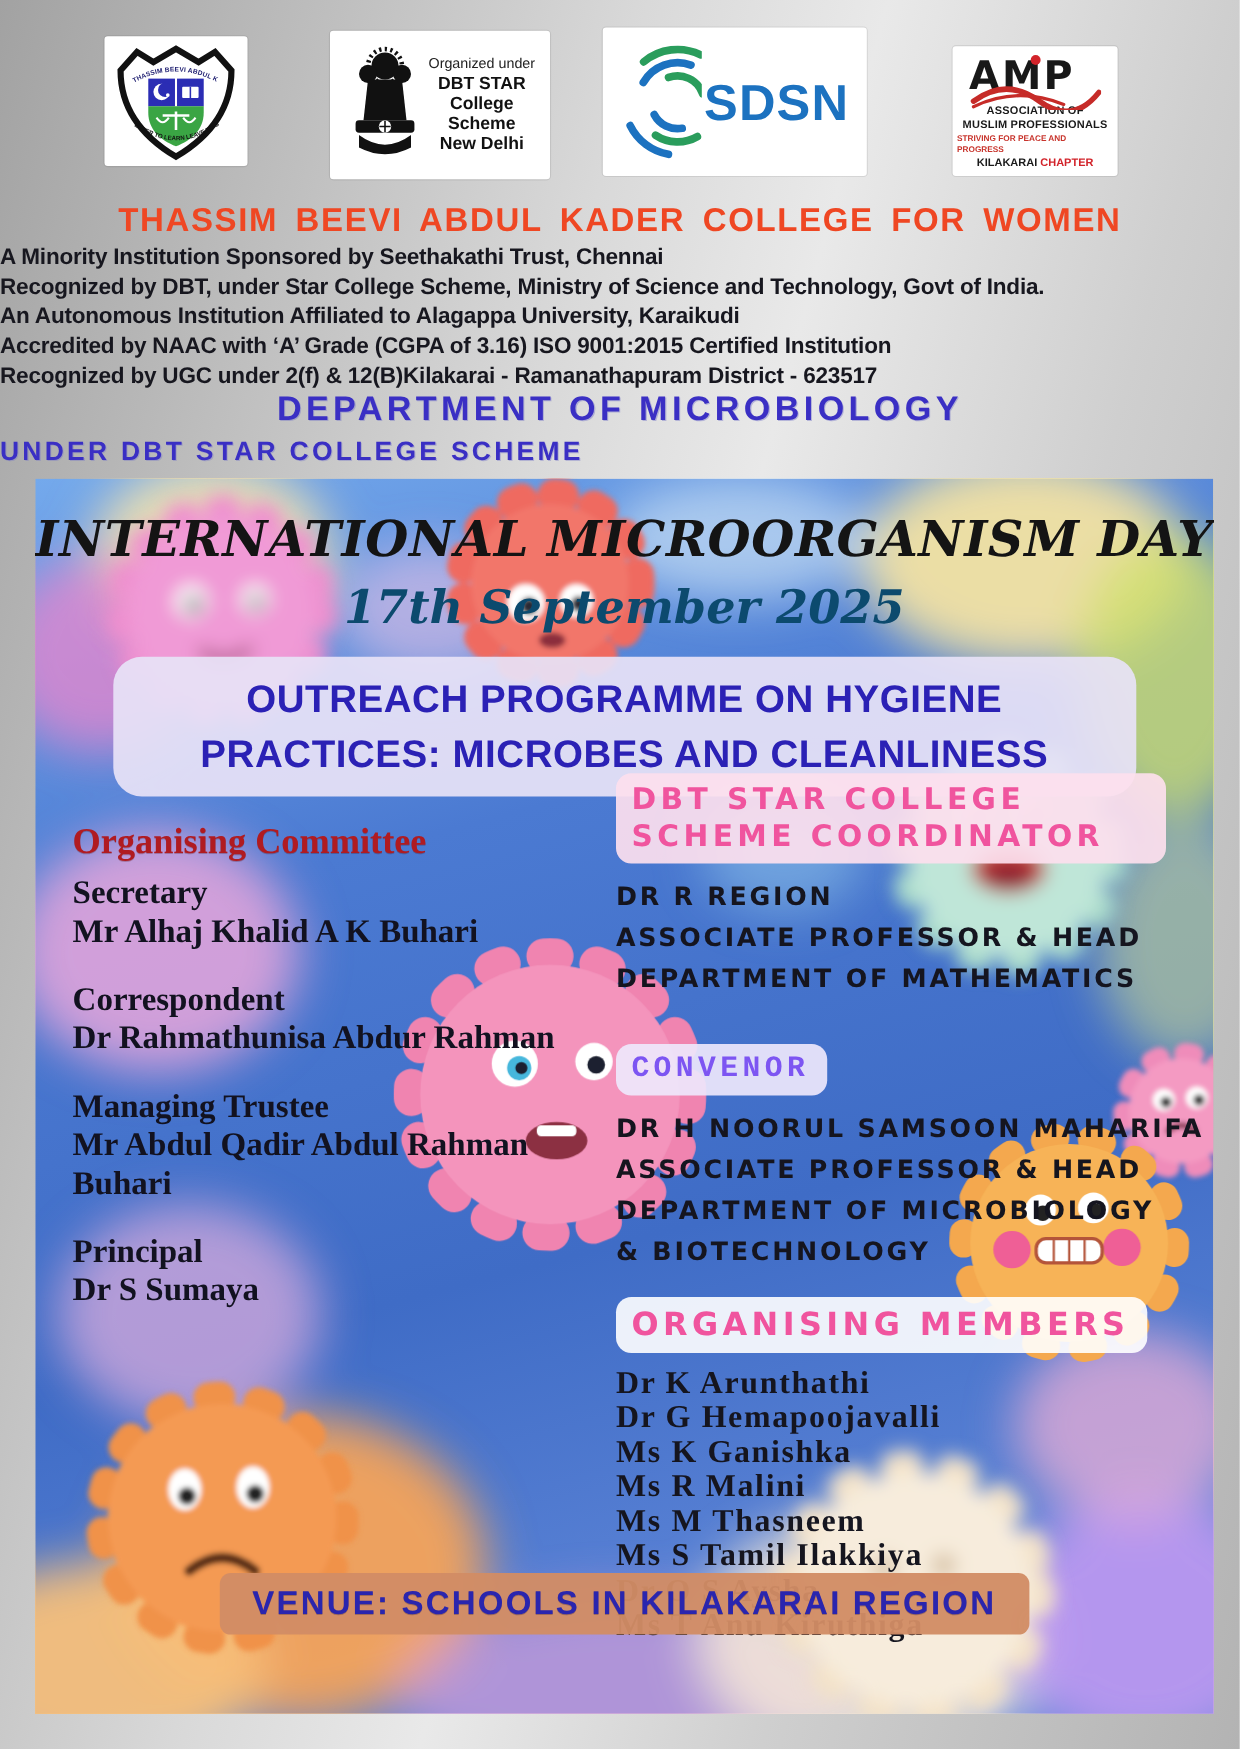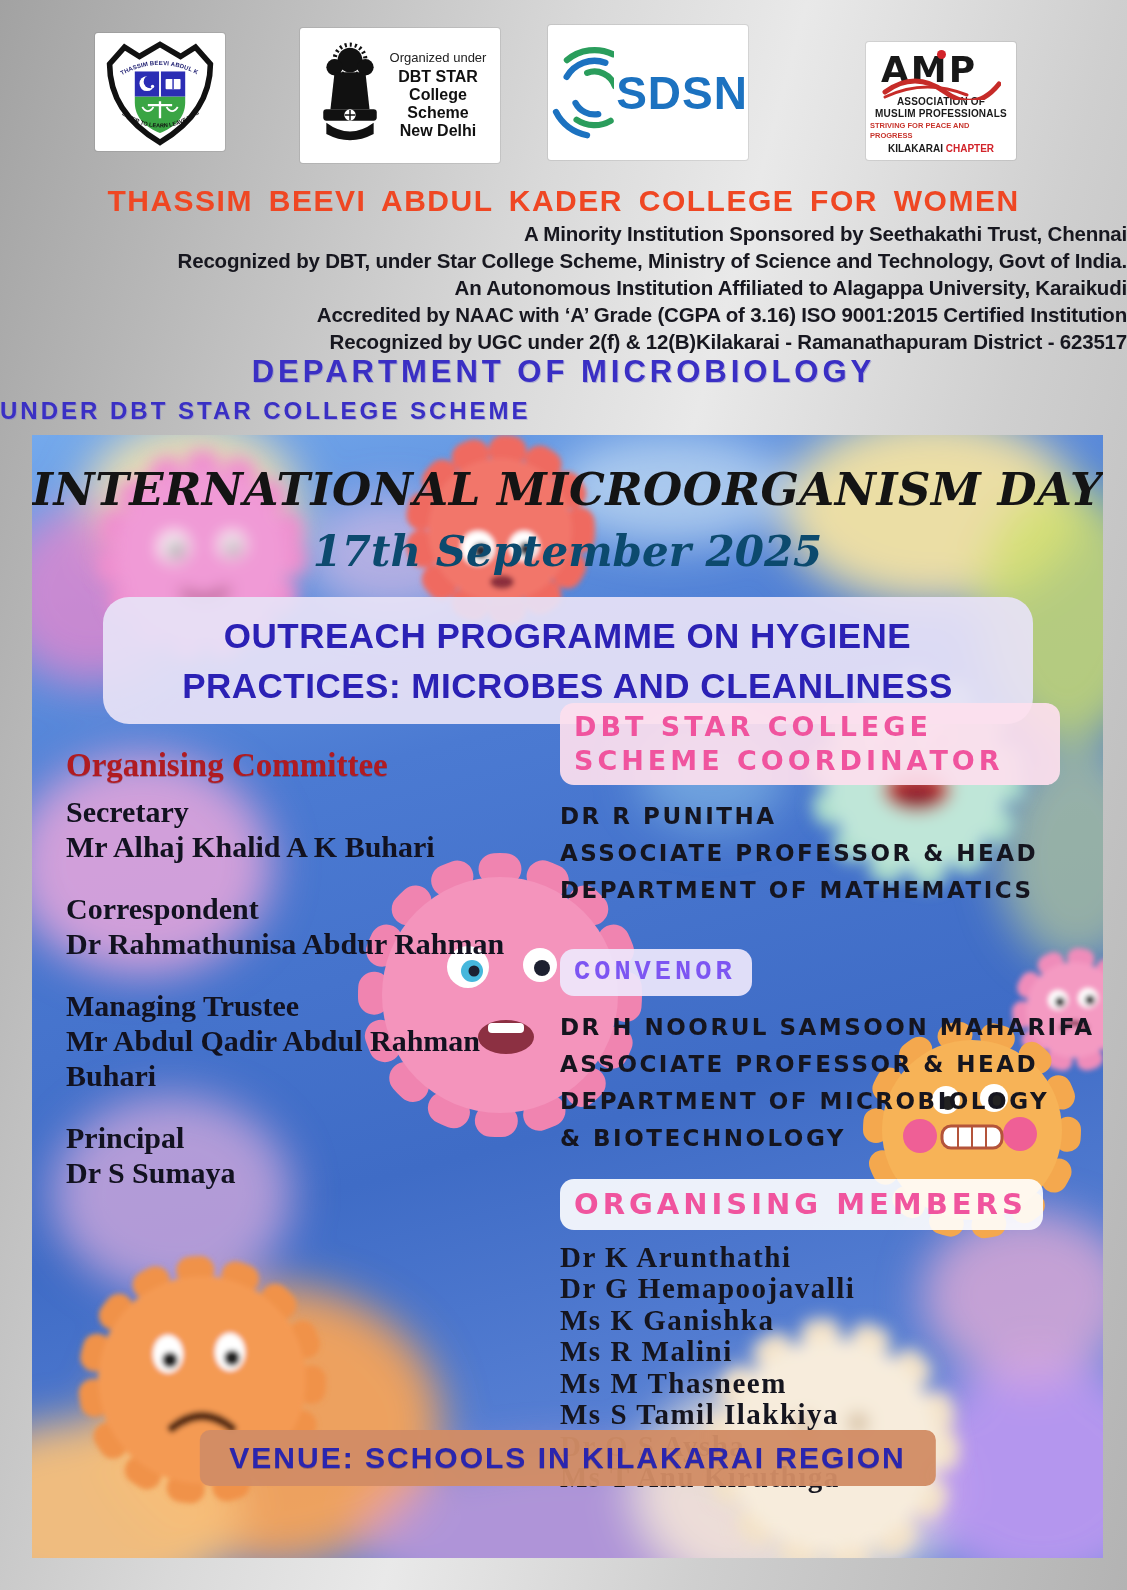--- a/index.html
+++ b/index.html
@@ -8,21 +8,21 @@
     font-family:"Liberation Sans", sans-serif;
     background:linear-gradient(105deg,#a2a2a2 0%,#d9d9d9 38%,#e9e9e9 52%,#cfcfcf 72%,#b3b3b3 100%);
     position:relative; overflow:hidden;
   }
   
   .logo-box { position:absolute; background:#fff; border-radius:3px; overflow:hidden;
               display:flex; align-items:center; justify-content:center;
               box-shadow:0 0 0 1px rgba(0,0,0,.08); }
   #logo-college { left:95px; top:33px; width:130px; height:118px; }
   #logo-dbt { left:300px; top:28px; width:200px; height:135px; gap:4px; padding:0; }
-  #logo-sdsn { left:548px; top:25px; width:200px; height:135px; gap:2px; }
+  #logo-sdsn { left:548px; top:25px; width:240px; height:135px; gap:2px; }
   #logo-amp { left:866px; top:42px; width:150px; height:118px; flex-direction:column; padding:3px 4px; }
 
   .dbt-text { display:flex; flex-direction:column; align-items:center; line-height:1.12; }
   .dbt-organized { font-size:13px; color:#222; font-weight:400; margin-bottom:3px; }
   .dbt-line { font-size:16px; font-weight:bold; color:#111; }
 
   .sdsn-text { font-size:46px; font-weight:bold; color:#1c72c0; letter-spacing:1px;
                font-family:"Liberation Sans", sans-serif; }
 
   .amp-top { position:relative; width:120px; height:48px; }
@@ -32,35 +32,35 @@
              background:#d2232a; }
   .amp-swoosh { position:absolute; left:0; top:18px; }
   .amp-l1, .amp-l2 { font-size:10px; font-weight:bold; color:#1a1a1a; line-height:1.25; letter-spacing:.2px;}
   .amp-l3 { font-size:7.5px; font-weight:bold; color:#c8342c; line-height:1.4; }
   .amp-l4 { font-size:10px; font-weight:bold; line-height:1.3; color:#1a1a1a; }
   .amp-l4 .chapter { color:#d2232a; }
 
   .college-name { position:absolute; left:0; width:100%; top:184px; text-align:center;
     font-size:30px; font-weight:bold; color:#ef4723; letter-spacing:1.5px;
     word-spacing:6px; }
-  .info-line { position:absolute; left:0; width:100%; text-align:right;
+  .info-line { position:absolute; left:0; width:100%; text-align:left;
     font-size:20.5px; font-weight:bold; color:#17171f; letter-spacing:-.2px; }
   .dept-line { position:absolute; left:0; width:100%; top:354px; text-align:center;
     font-size:31px; font-weight:bold; color:#3a2fc4; letter-spacing:4px;
     text-shadow:1px 1px 0 rgba(120,120,200,.45); }
   .scheme-line { position:absolute; left:0; width:100%; top:397px; text-align:left;
     font-size:24px; font-weight:bold; color:#3a2fc4; letter-spacing:3px;
     text-shadow:1px 1px 0 rgba(120,120,200,.4); }
 
   
   .poster { position:absolute; left:32px; top:435px; width:1071px; height:1123px; overflow:hidden; }
   .poster-bg { position:absolute; inset:0; width:100%; height:100%; }
   .poster-content { position:absolute; inset:0; }
 
-  .poster-title { position:absolute; top:28px; left:0; width:100%; text-align:left;
+  .poster-title { position:absolute; top:28px; left:0; width:100%; text-align:center;
     font-family:"DejaVu Serif", serif; font-style:italic; font-weight:bold;
     font-size:45px; color:#141414; letter-spacing:.5px; }
   .poster-date { position:absolute; top:92px; left:0; width:100%; text-align:center;
     font-family:"DejaVu Serif", serif; font-style:italic; font-weight:bold;
     font-size:42px; color:#0c4a6e; }
 
   .banner { position:absolute; top:162px; left:50%; transform:translateX(-50%);
     width:930px; background:rgba(231,226,246,.93); border-radius:26px;
     padding:14px 10px; text-align:center; }
   .banner div { font-size:35px; font-weight:bold; color:#2b21b5; letter-spacing:.5px;
@@ -341,21 +341,21 @@
       </div>
       <div class="role-group">
         <div class="role-label">Principal</div>
         <div class="role-name">Dr S Sumaya</div>
       </div>
     </div>
 
     <div class="right-col">
       <span class="pill pill-coordinator">DBT STAR COLLEGE SCHEME COORDINATOR</span>
       <div class="detail-block">
-        <div class="detail-line">DR R PUNITHA</div>
+        <div class="detail-line">DR R REGION</div>
         <div class="detail-line">ASSOCIATE PROFESSOR &amp; HEAD</div>
         <div class="detail-line">DEPARTMENT OF MATHEMATICS</div>
       </div>
 
       <span class="pill pill-convenor">CONVENOR</span>
       <div class="detail-block">
         <div class="detail-line">DR H NOORUL SAMSOON MAHARIFA</div>
         <div class="detail-line">ASSOCIATE PROFESSOR &amp; HEAD</div>
         <div class="detail-line">DEPARTMENT OF MICROBIOLOGY</div>
         <div class="detail-line">&amp; BIOTECHNOLOGY</div>

